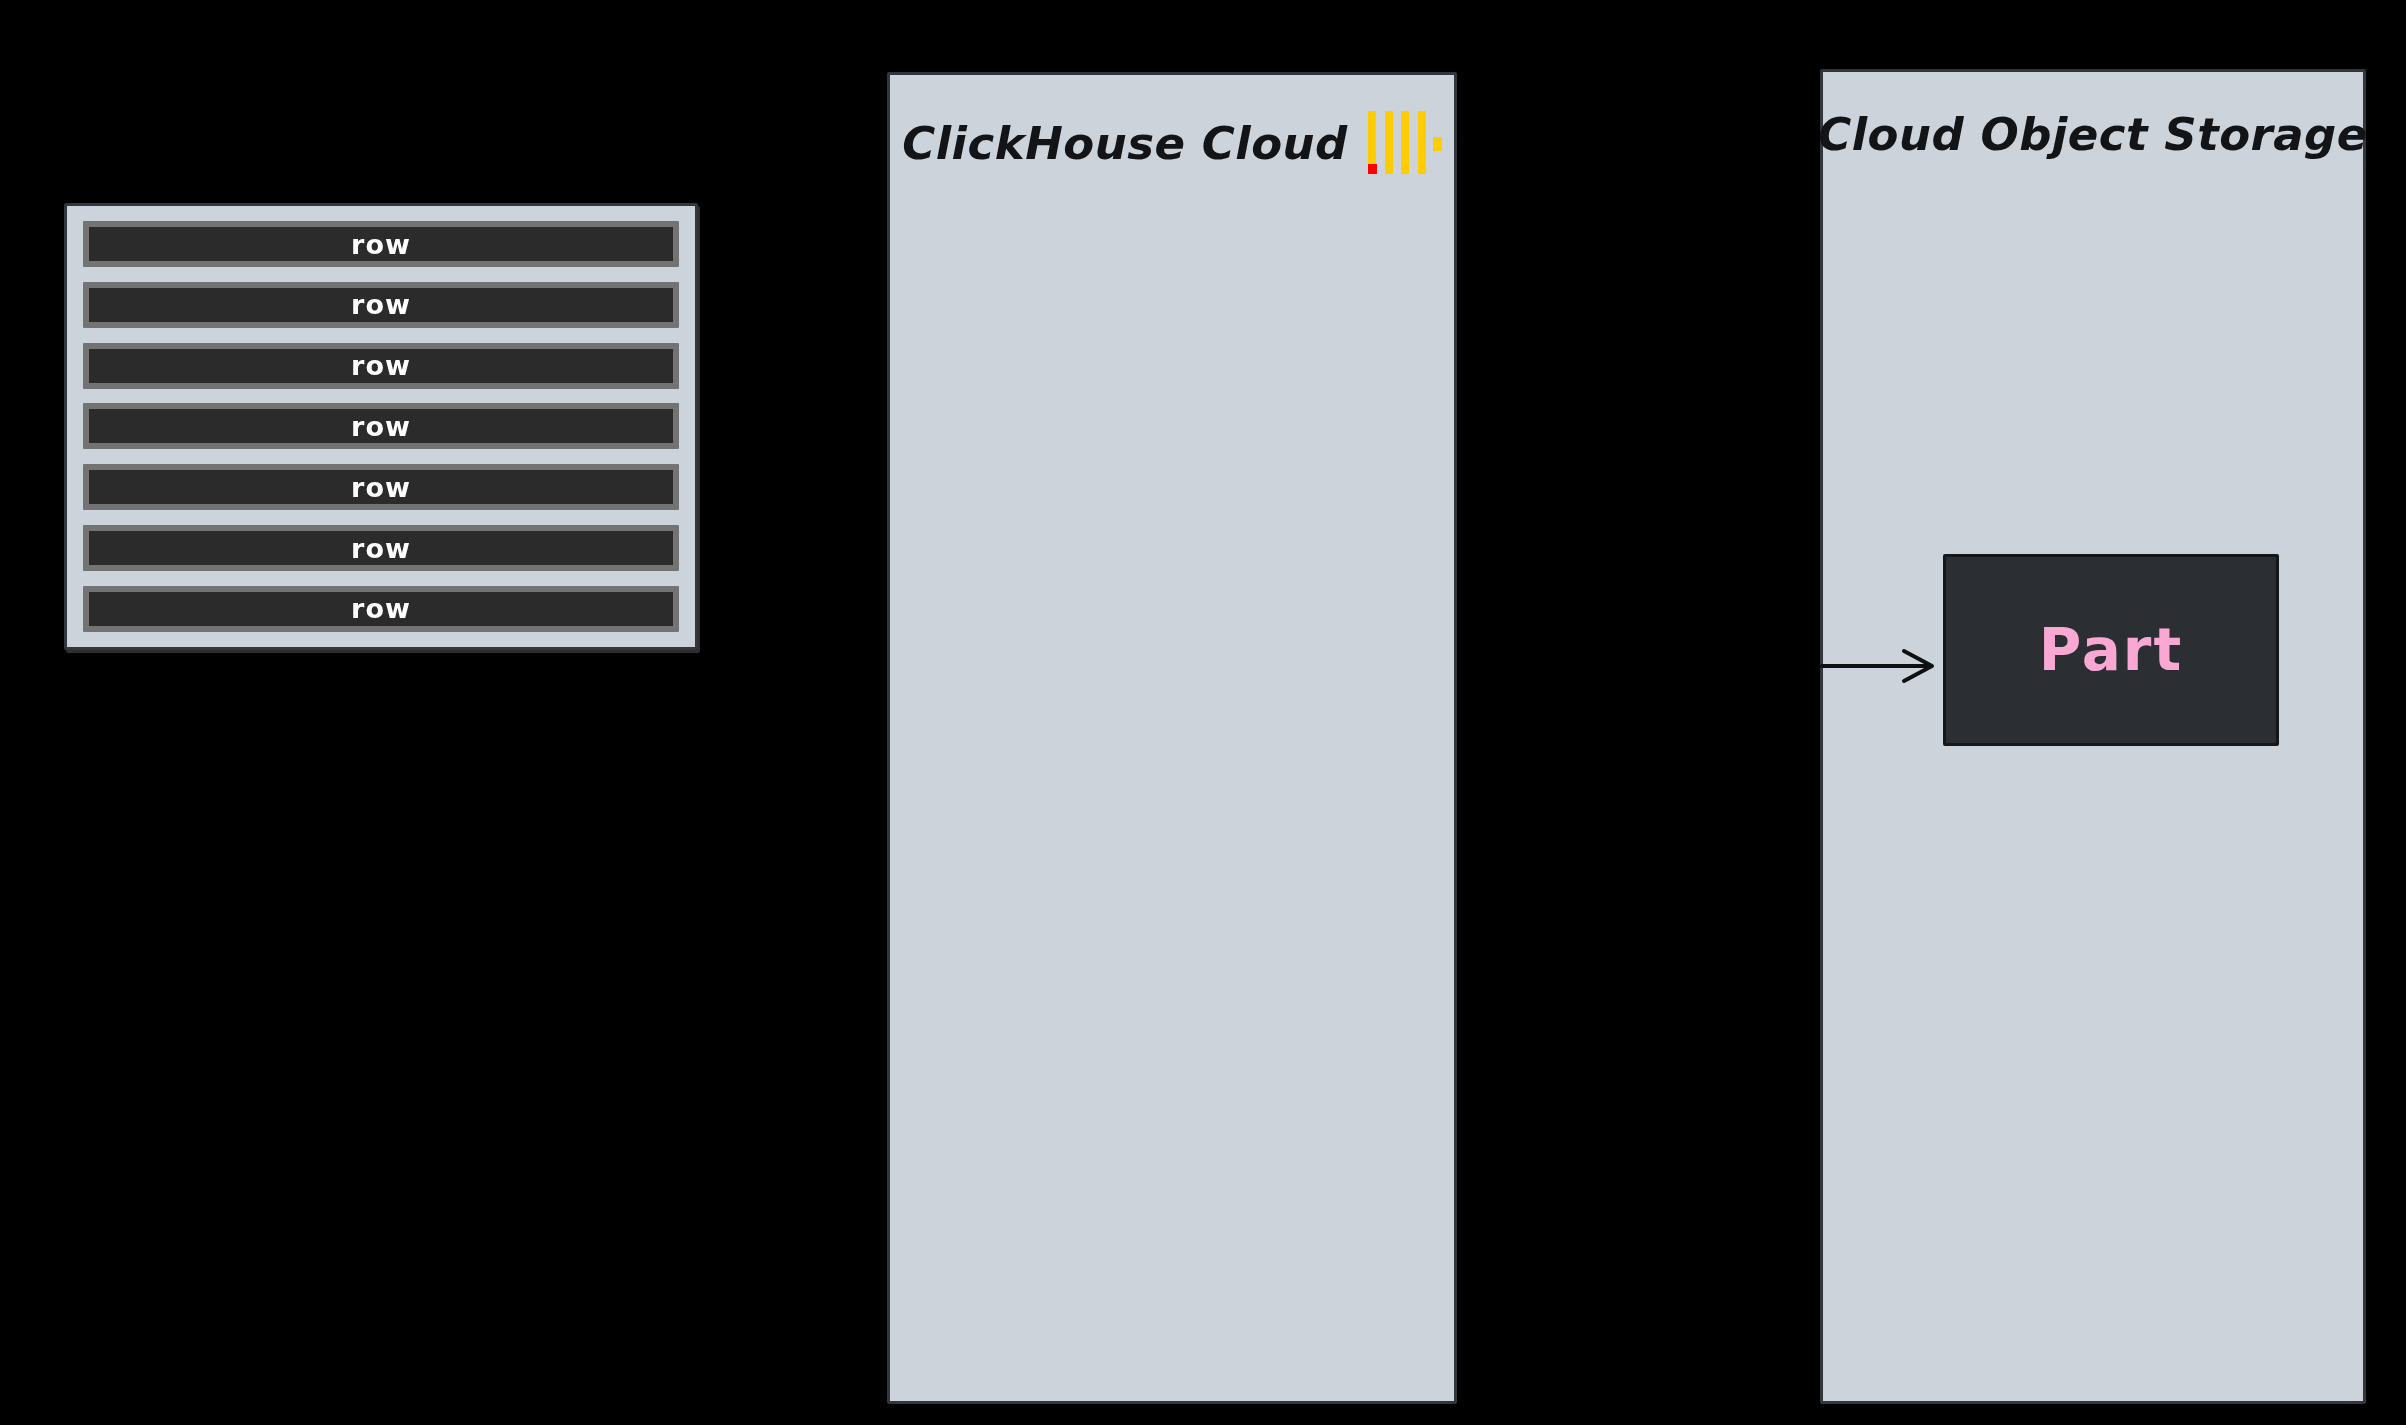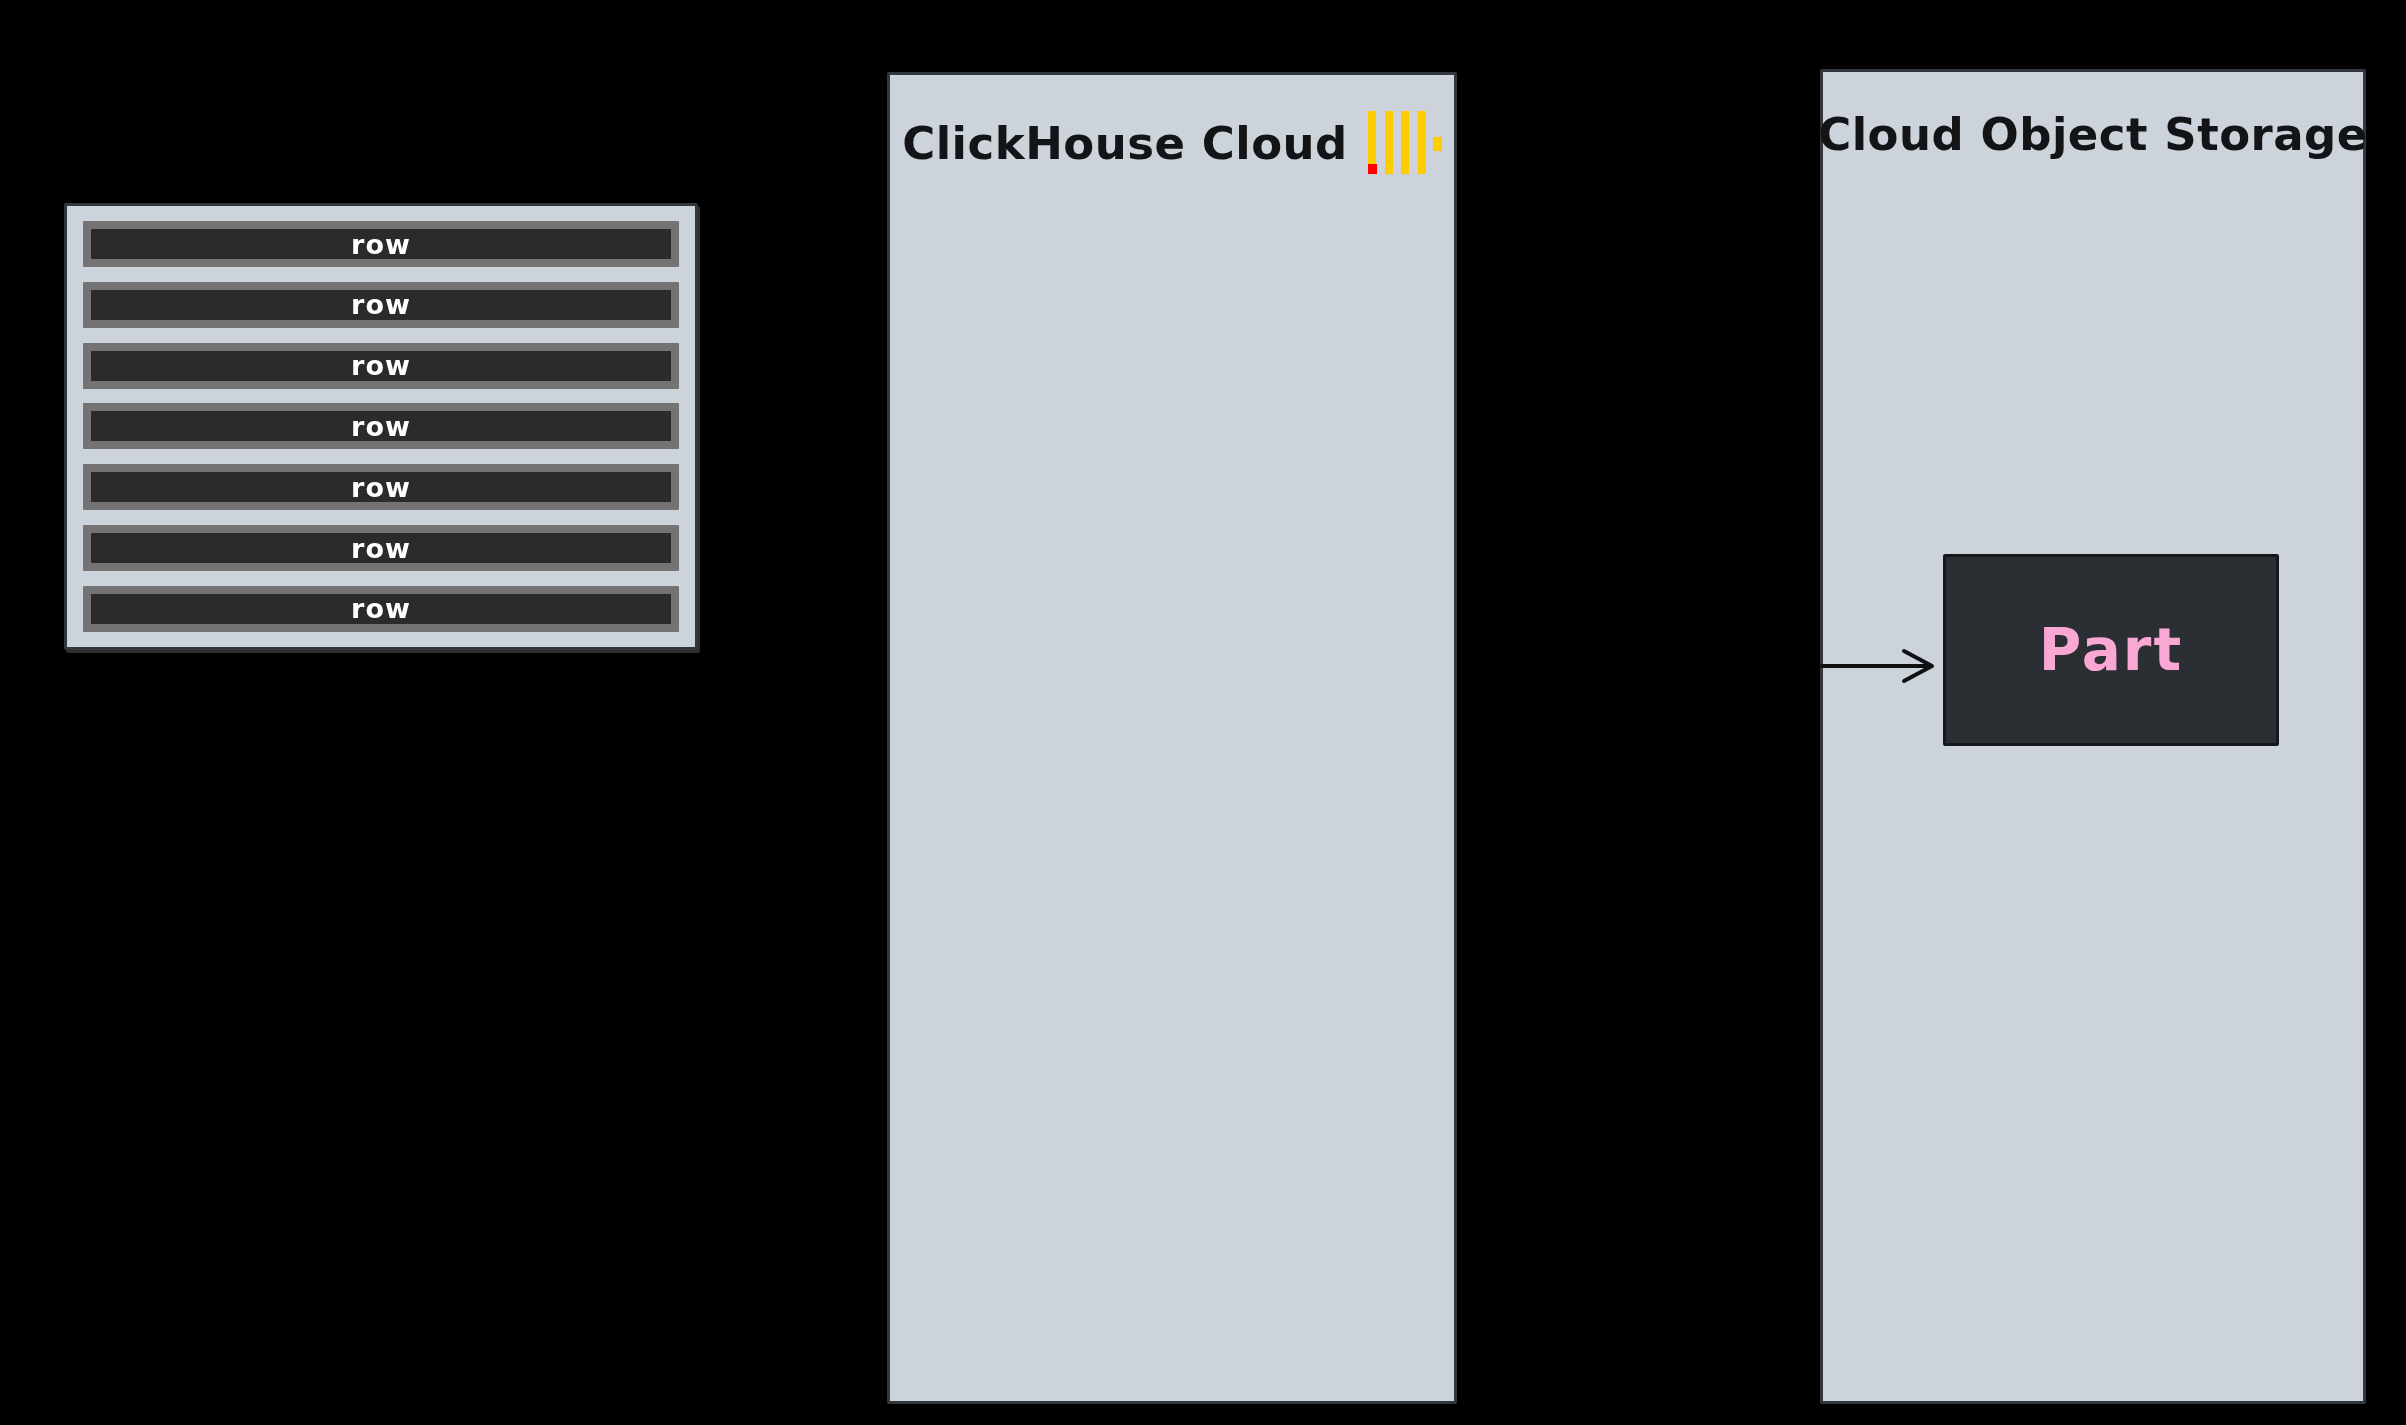--- a/index.html
+++ b/index.html
@@ -24,21 +24,21 @@
     border-radius: 2px;
     padding: 15px 16px;
     display: flex;
     flex-direction: column;
     justify-content: space-between;
     box-shadow: 2px 3px 0 rgba(255,255,255,0.18);
   }
   .row-bar {
     height: 46px;
     background: #2b2b2b;
-    border: 8px solid #737373;
+    border: 6px solid #737373;
     border-radius: 1px;
     color: #ffffff;
     display: flex;
     align-items: center;
     justify-content: center;
     font-size: 27px;
     font-weight: bold;
     letter-spacing: 1px;
   }
 
@@ -52,20 +52,21 @@
   .panel-clickhouse { left: 887px; top: 72px; width: 570px; height: 1332px; }
   .panel-storage   { left: 1820px; top: 69px; width: 546px; height: 1335px; }
 
   .panel-header {
     display: flex;
     align-items: center;
     justify-content: center;
     gap: 20px;
     margin-top: 36px;
     padding: 0 10px;
+    font-style: italic;
   }
   .panel-title {
     font-size: 45px;
     font-weight: bold;
     color: #121417;
     white-space: nowrap;
     letter-spacing: 0.5px;
   }
 
   

